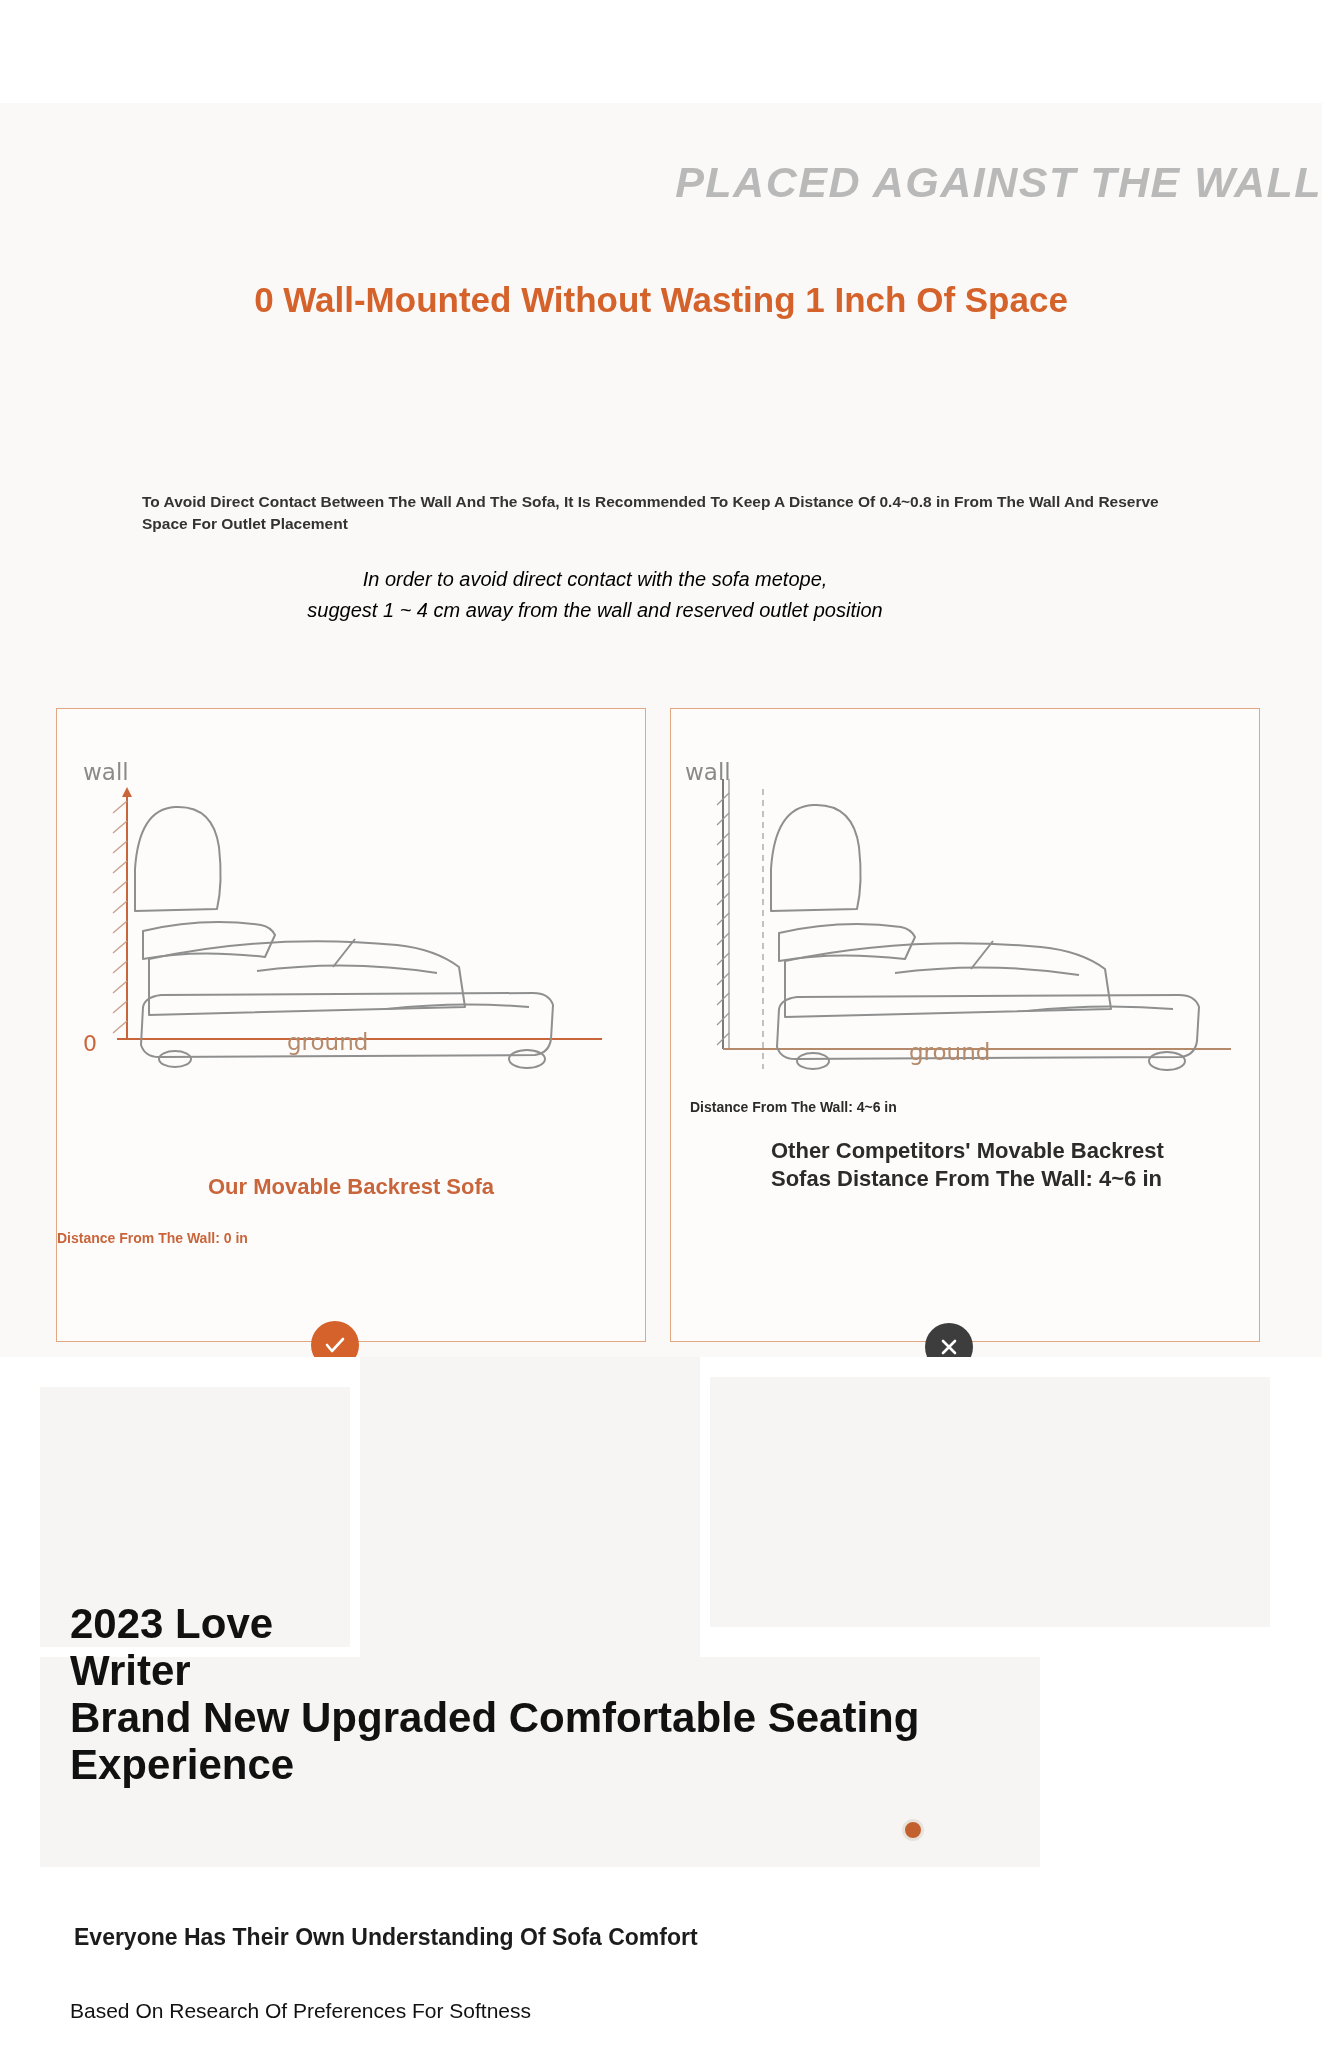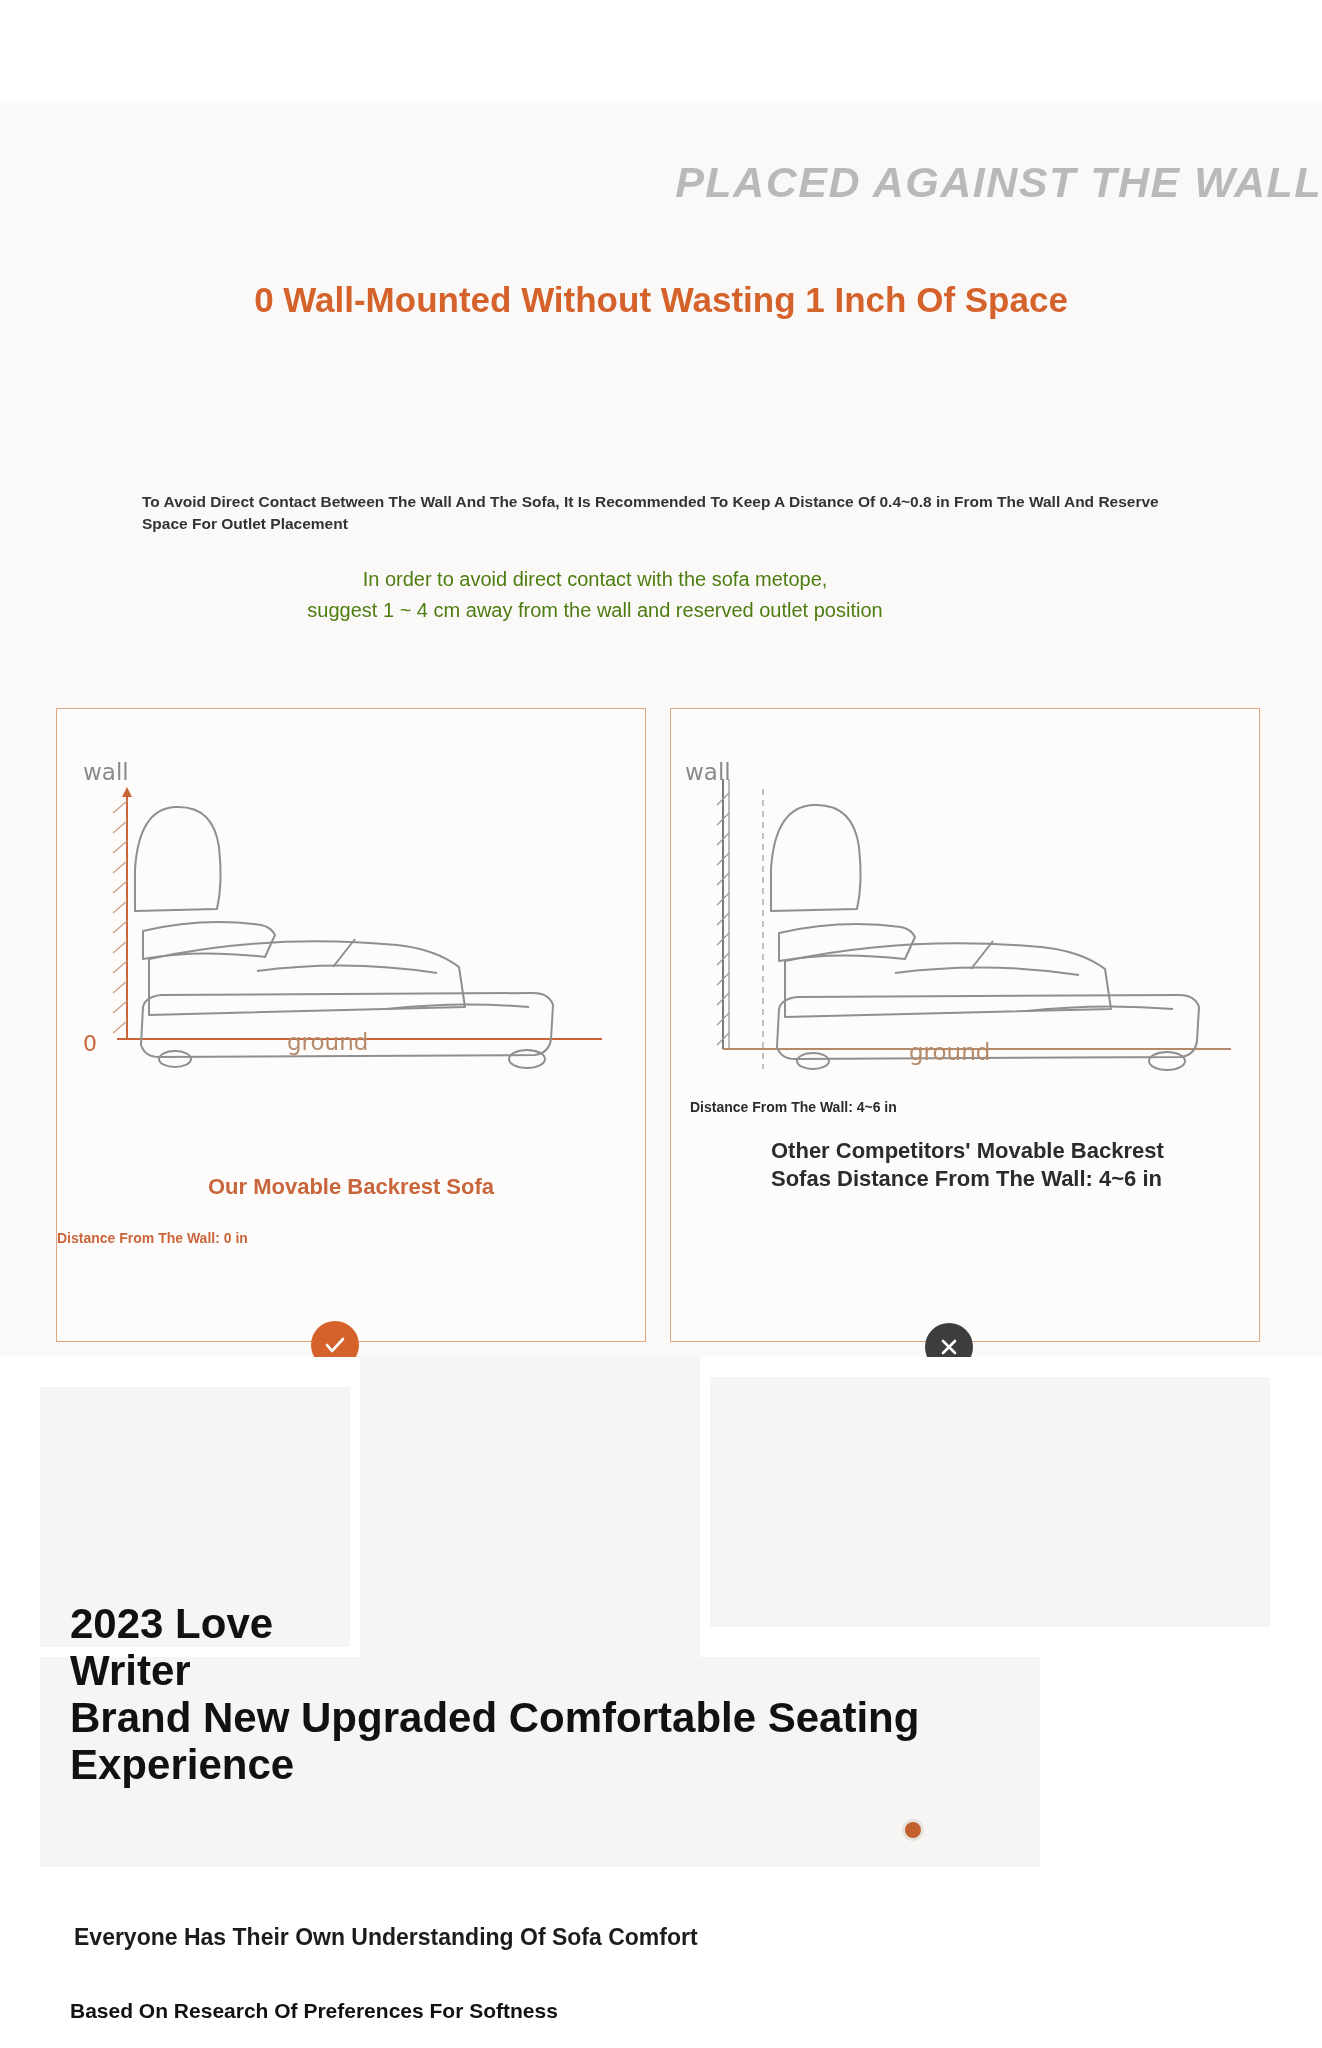--- a/index.html
+++ b/index.html
@@ -56,21 +56,22 @@
     font-size: 15.5px;
     line-height: 1.42;
     font-weight: bold;
     color: #333333;
   }
   .script-line {
     position: absolute;
     left: 0;
     width: 1190px;
     text-align: center;
-    color: #4d7c0f;
+    font-style: italic;
+    color: #000000;
     font-size: 20px;
   }
   .script-line.l1 { top: 465px; }
   .script-line.l2 { top: 496px; }
 
   
   .panel {
     position: absolute;
     border: 1px solid #dfa782;
     background: #fdfcfb;
@@ -188,21 +189,21 @@
     font-size: 23px;
     font-weight: bold;
     color: #1c1c1c;
   }
   .bottom-line {
     position: absolute;
     left: 70px;
     top: 1998px;
     width: 1000px;
     font-size: 21px;
-    font-weight: bold;
+    font-weight: normal;
     line-height: 1.22;
     color: #111111;
   }
 </style>
 </head>
 <body>
 
 <div class="page">
 
   <div class="section-wall">

